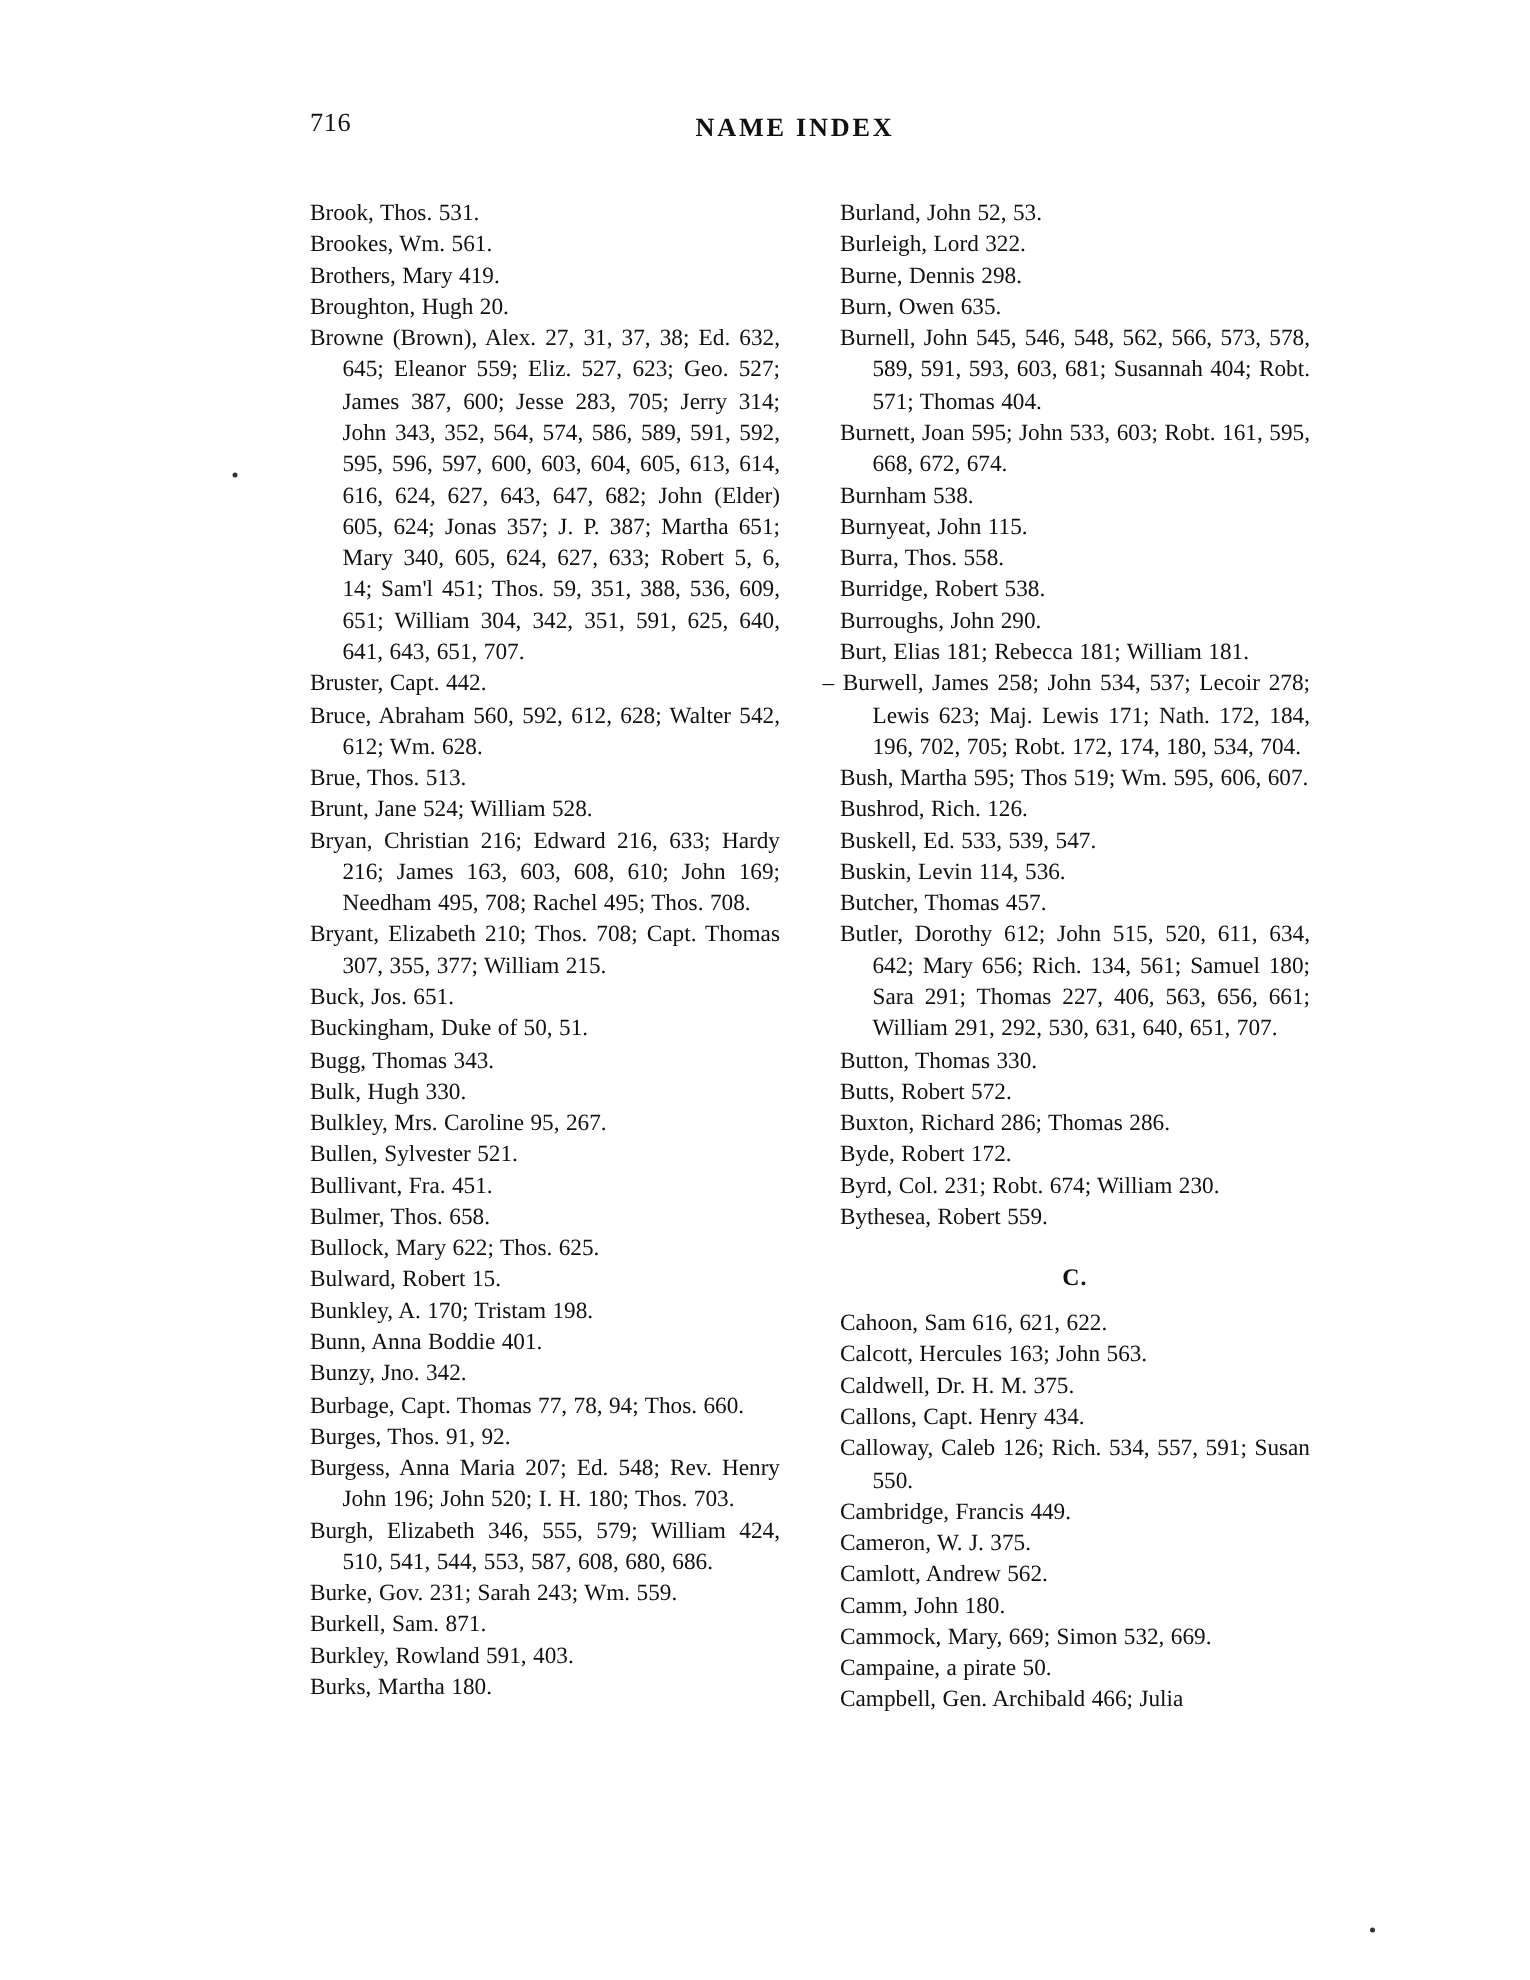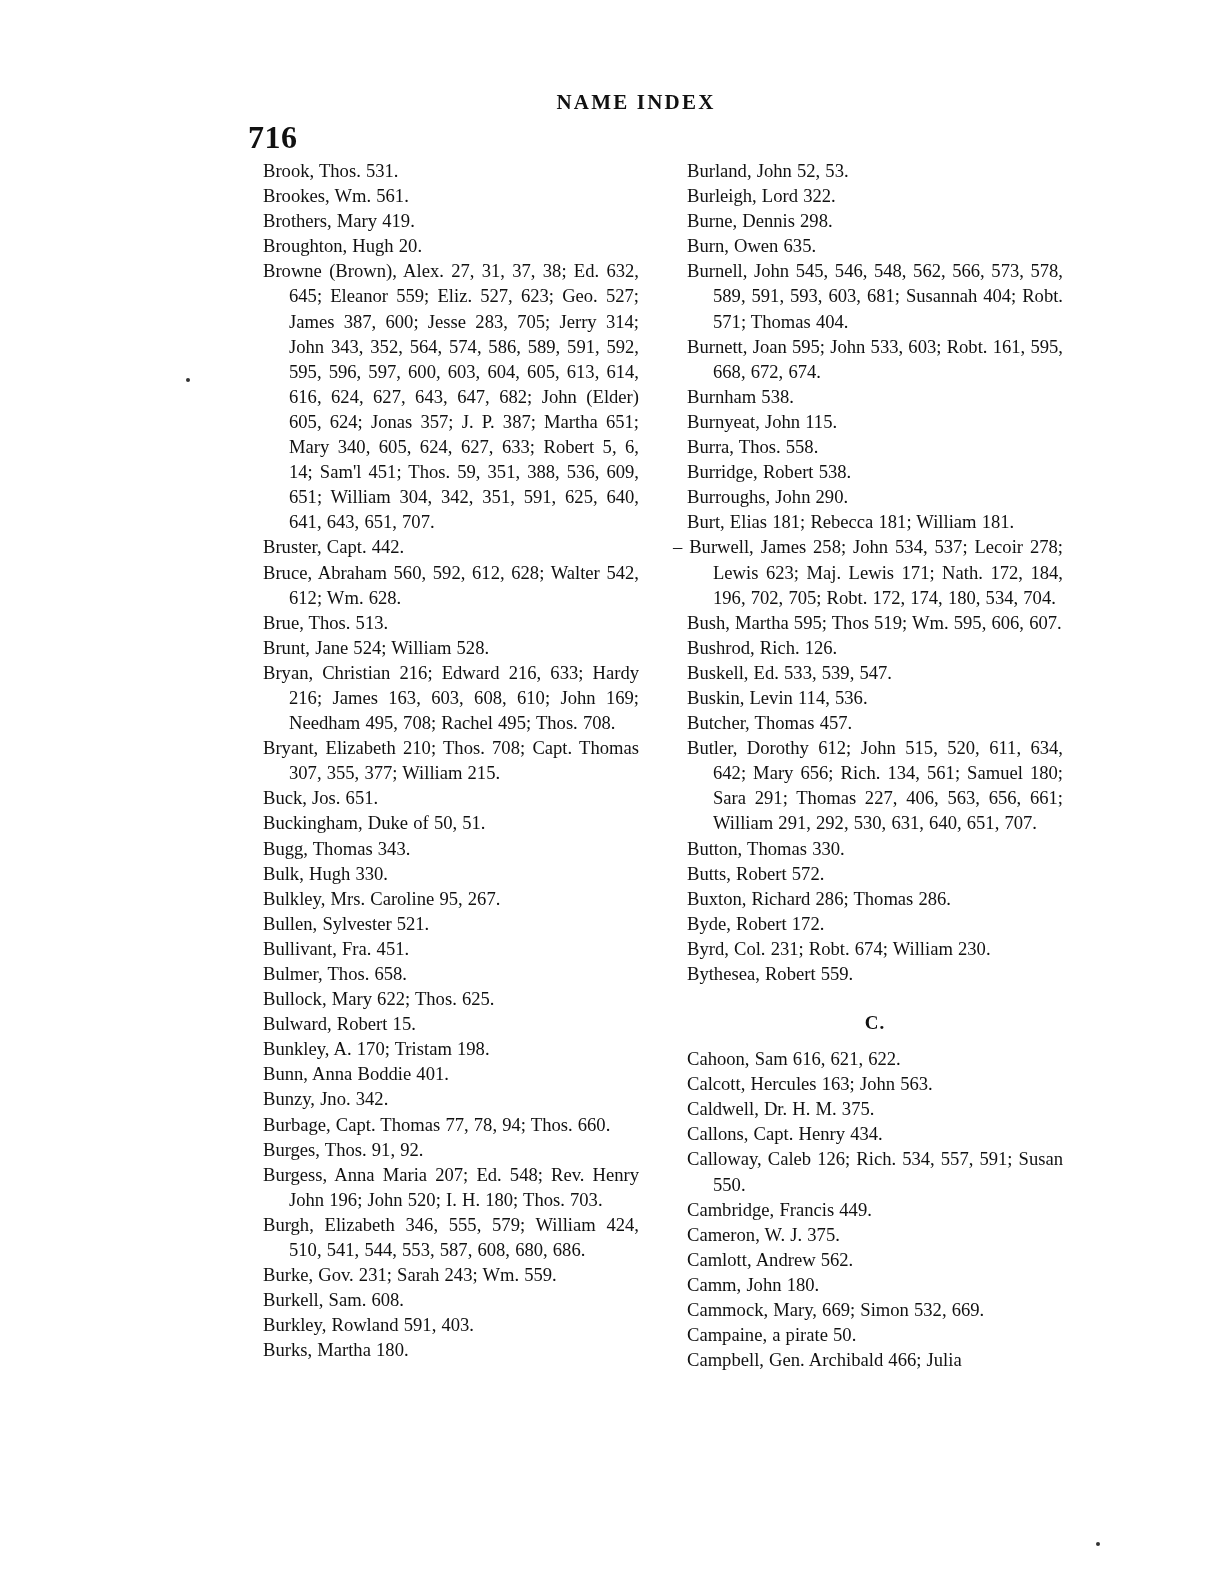--- a/index.html
+++ b/index.html
@@ -20,45 +20,43 @@
     position: absolute;
     top: 86px;
     left: 0;
     width: 1224px;
     height: 36px;
   }
   .folio {
     position: absolute;
     left: 248px;
     top: 0;
-    font-size: 32px;
-    font-weight: bold;
+    font-size: 21px;
+    font-weight: normal;
     letter-spacing: 0.5px;
-    margin-top: 33px;
   }
   .running-title {
     position: absolute;
     left: 0;
     top: 4px;
     width: 1224px;
     text-align: center;
     font-size: 21px;
     letter-spacing: 2.2px;
     font-weight: bold;
     padding-left: 48px;
     box-sizing: border-box;
   }
   .columns {
     position: absolute;
     top: 158px;
     left: 248px;
     width: 800px;
     display: flex;
     gap: 48px;
-    margin-left: 15px;
   }
   .col {
     width: 382px;
   }
   .entry {
     font-size: 18.6px;
     line-height: 25.1px;
     text-indent: 0;
     padding-left: 26px;
     text-indent: -26px;
@@ -123,21 +121,21 @@
         <p class="entry">Bullock, Mary 622; Thos. 625.</p>
         <p class="entry">Bulward, Robert 15.</p>
         <p class="entry">Bunkley, A. 170; Tristam 198.</p>
         <p class="entry">Bunn, Anna Boddie 401.</p>
         <p class="entry">Bunzy, Jno. 342.</p>
         <p class="entry">Burbage, Capt. Thomas 77, 78, 94; Thos. 660.</p>
         <p class="entry">Burges, Thos. 91, 92.</p>
         <p class="entry">Burgess, Anna Maria 207; Ed. 548; Rev. Henry John 196; John 520; I. H. 180; Thos. 703.</p>
         <p class="entry">Burgh, Elizabeth 346, 555, 579; William 424, 510, 541, 544, 553, 587, 608, 680, 686.</p>
         <p class="entry">Burke, Gov. 231; Sarah 243; Wm. 559.</p>
-        <p class="entry">Burkell, Sam. 608.</p>
+        <p class="entry">Burkell, Sam. 871.</p>
         <p class="entry">Burkley, Rowland 591, 403.</p>
         <p class="entry">Burks, Martha 180.</p>
       </div>
     <div class="col" id="col-right">
         <p class="entry">Burland, John 52, 53.</p>
         <p class="entry">Burleigh, Lord 322.</p>
         <p class="entry">Burne, Dennis 298.</p>
         <p class="entry">Burn, Owen 635.</p>
         <p class="entry">Burnell, John 545, 546, 548, 562, 566, 573, 578, 589, 591, 593, 603, 681; Susannah 404; Robt. 571; Thomas 404.</p>
         <p class="entry">Burnett, Joan 595; John 533, 603; Robt. 161, 595, 668, 672, 674.</p>

